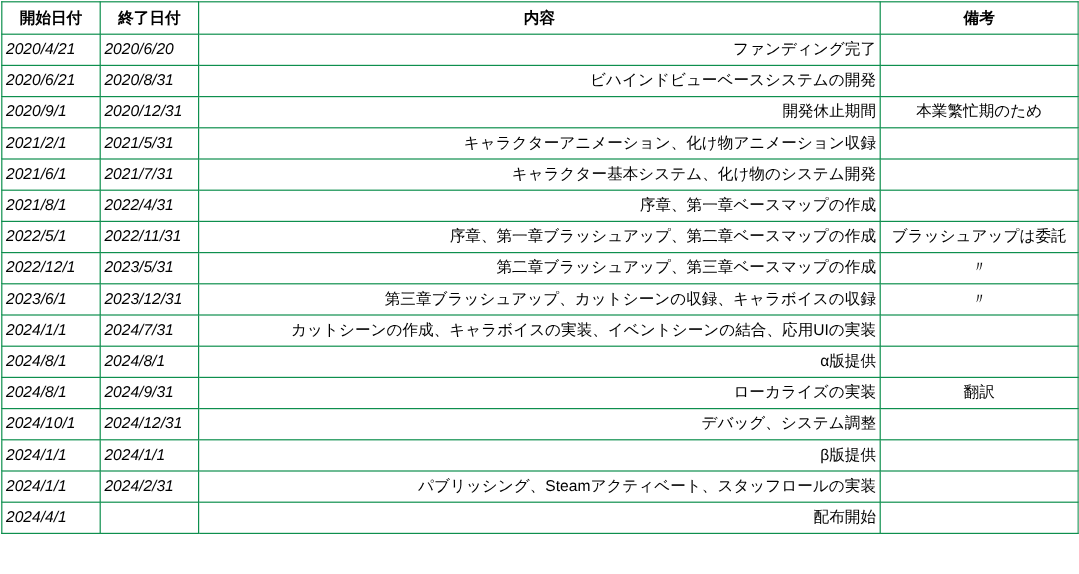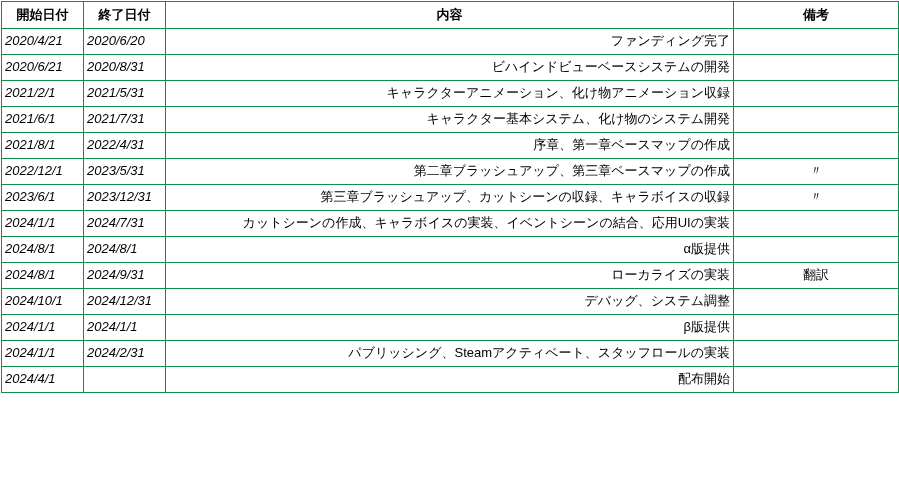--- a/index.html
+++ b/index.html
@@ -87,36 +87,48 @@
         <td class="body">ファンディング完了</td>
         <td class="note"></td>
       </tr>
       <tr>
         <td class="date">2020/6/21</td>
         <td class="date">2020/8/31</td>
         <td class="body">ビハインドビューベースシステムの開発</td>
         <td class="note"></td>
       </tr>
       <tr>
+        <td class="date">2020/9/1</td>
+        <td class="date">2020/12/31</td>
+        <td class="body">開発休止期間</td>
+        <td class="note">本業繁忙期のため</td>
+      </tr>
+      <tr>
         <td class="date">2021/2/1</td>
         <td class="date">2021/5/31</td>
         <td class="body">キャラクターアニメーション、化け物アニメーション収録</td>
         <td class="note"></td>
       </tr>
       <tr>
         <td class="date">2021/6/1</td>
         <td class="date">2021/7/31</td>
         <td class="body">キャラクター基本システム、化け物のシステム開発</td>
         <td class="note"></td>
       </tr>
       <tr>
         <td class="date">2021/8/1</td>
         <td class="date">2022/4/31</td>
         <td class="body">序章、第一章ベースマップの作成</td>
         <td class="note"></td>
+      </tr>
+      <tr>
+        <td class="date">2022/5/1</td>
+        <td class="date">2022/11/31</td>
+        <td class="body">序章、第一章ブラッシュアップ、第二章ベースマップの作成</td>
+        <td class="note">ブラッシュアップは委託</td>
       </tr>
       <tr>
         <td class="date">2022/12/1</td>
         <td class="date">2023/5/31</td>
         <td class="body">第二章ブラッシュアップ、第三章ベースマップの作成</td>
         <td class="note">〃</td>
       </tr>
       <tr>
         <td class="date">2023/6/1</td>
         <td class="date">2023/12/31</td>

